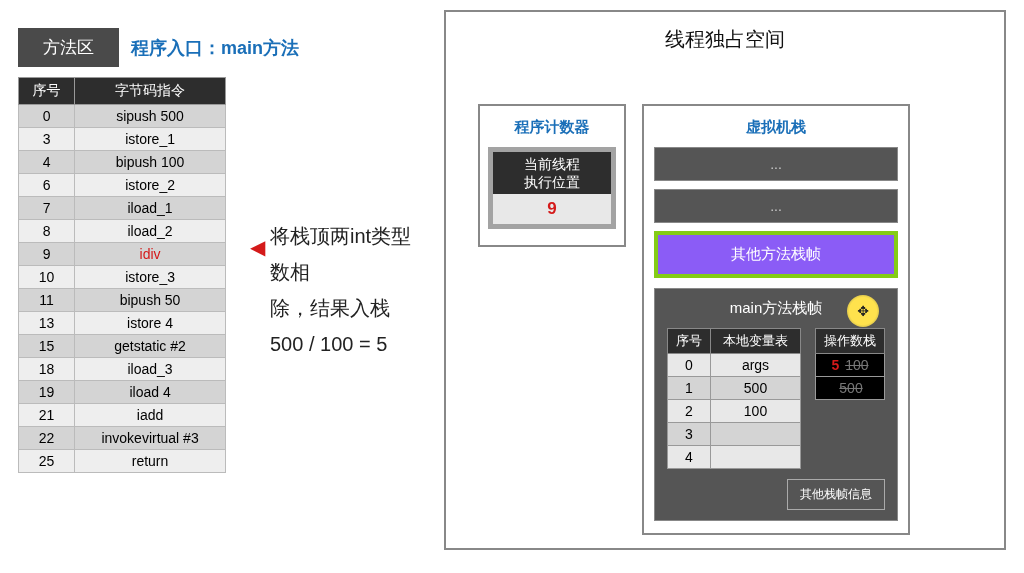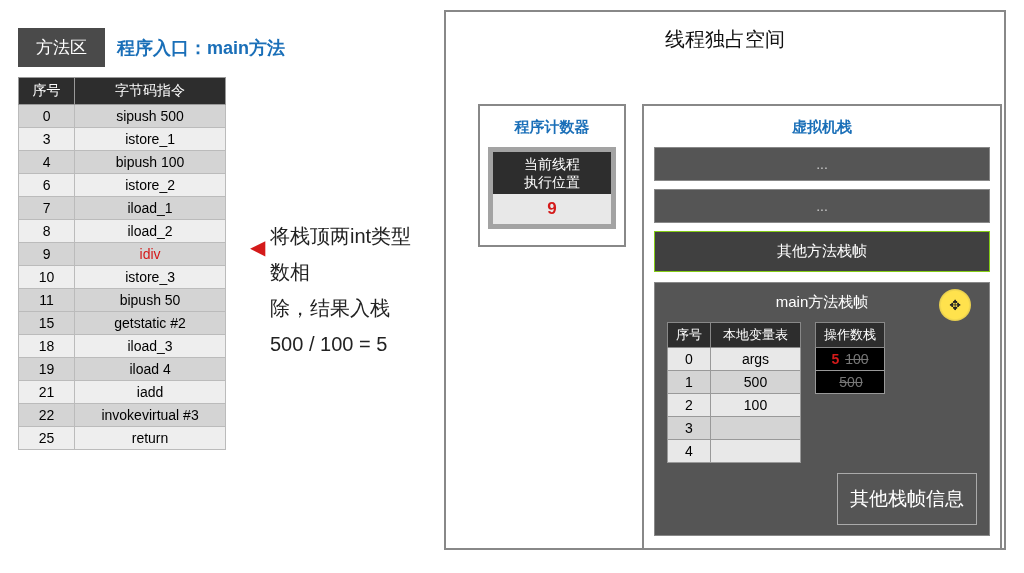--- a/index.html
+++ b/index.html
@@ -1,20 +1,20 @@
 <!DOCTYPE html>
 <html><head>
 <meta charset="utf-8">
 <style>
   * { box-sizing: border-box; margin: 0; padding: 0; }
   body { font-family: "Microsoft YaHei", Arial, sans-serif; background: #fff; width: 1024px; height: 573px; overflow: hidden; position: relative; }
   
   .left-panel { position: absolute; left: 18px; top: 28px; width: 410px; }
   .method-area-header { display: flex; align-items: center; gap: 12px; margin-bottom: 10px; }
-  .method-area-title { background: #4a4a4a; color: #fff; padding: 8px 18px; font-size: 17px; font-weight: 500; }
+  .method-area-title { background: #4a4a4a; color: #fff; padding: 8px 25px; font-size: 17px; font-weight: 500; }
   .entry-label { color: #1a6fb8; font-size: 18px; font-weight: 600; }
   
   .bytecode-table { border-collapse: collapse; width: 208px; }
   .bytecode-table th { background: #2d2d2d; color: #fff; padding: 4px 6px; font-size: 14px; font-weight: 500; border: 1px solid #999; }
   .bytecode-table td { padding: 3px 6px; font-size: 14px; text-align: center; border: 1px solid #bbb; }
   .bytecode-table tr.row-even td { background: #d4d4d4; }
   .bytecode-table tr.row-odd td { background: #eeeeee; }
   .bytecode-table td.instr.highlight { color: #d41a1a; }
   
   .pointer-arrow { position: absolute; left: 232px; top: 207px; color: #d41a1a; font-size: 20px; }
@@ -22,43 +22,43 @@
   
   .right-panel { position: absolute; left: 444px; top: 10px; width: 562px; height: 540px; border: 2px solid #888; }
   .thread-title { text-align: center; font-size: 20px; font-weight: 500; padding: 14px 0 18px; color: #111; }
   
   .pc-box { position: absolute; left: 32px; top: 92px; width: 148px; border: 2px solid #888; padding: 8px 8px 16px; }
   .pc-title { text-align: center; color: #1a6fb8; font-size: 15px; font-weight: 600; padding: 4px 0 10px; }
   .pc-inner { border: 5px solid #a3a3a3; }
   .pc-label { background: #2d2d2d; color: #fff; text-align: center; font-size: 14px; padding: 3px 0; line-height: 1.3; }
   .pc-value { background: #e8e8e8; color: #d41a1a; text-align: center; font-size: 17px; font-weight: 600; padding: 5px 0; }
   
-  .vm-stack { position: absolute; left: 196px; top: 92px; width: 360px; border: 2px solid #888; padding: 8px 10px 12px; }
+  .vm-stack { position: absolute; left: 196px; top: 92px; width: 268px; border: 2px solid #888; padding: 8px 10px 12px; }
   .vm-title { text-align: center; color: #1a6fb8; font-size: 15px; font-weight: 600; padding: 4px 0 10px; }
   
   .frame-slot { background: #555; color: #ccc; text-align: center; padding: 8px 0; font-size: 14px; margin-bottom: 8px; border: 1px solid #888; }
-  .other-frames { background: #404040; color: #fff; text-align: center; padding: 10px 0; font-size: 15px; margin-bottom: 10px; border: 1px solid #84cc16; }
+  .other-frames { background: #8b5cf6; color: #fff; text-align: center; padding: 10px 0; font-size: 15px; margin-bottom: 10px; border: 4px solid #84cc16; }
   
   .main-frame { background: #555; border: 1px solid #888; padding: 10px 12px 10px; position: relative; }
   .main-frame-title { text-align: center; color: #fff; font-size: 15px; margin-bottom: 10px; }
   
   .cursor-dot { position: absolute; right: 18px; top: 6px; width: 32px; height: 32px; background: radial-gradient(circle, #ffe24d 60%, rgba(255,226,77,0.3) 100%); border-radius: 50%; display: flex; align-items: center; justify-content: center; font-size: 14px; color: #222; }
   
   .frame-inner { display: flex; gap: 14px; align-items: flex-start; }
   
   .locals-table, .opstack-table { border-collapse: collapse; }
   .locals-table th, .opstack-table th { background: #2d2d2d; color: #fff; padding: 3px 8px; font-size: 13px; font-weight: 500; border: 1px solid #888; }
   .locals-table td, .opstack-table td { background: #d4d4d4; padding: 3px 10px; font-size: 14px; text-align: center; border: 1px solid #999; min-width: 32px; }
   .locals-table tr:nth-child(odd) td { background: #e8e8e8; }
   
   .opstack-table td { background: #000000; min-width: 60px; }
   .opstack-table td .red { color: #d41a1a; font-weight: 600; }
   .opstack-table td .strike { text-decoration: line-through; color: #777; margin-left: 2px; }
   
-  .other-info { background: #555; color: #fff; border: 1px solid #aaa; padding: 12px 12px; font-size: 19px; float: right; margin-top: 10px; }
+  .other-info { background: #555; color: #fff; border: 1px solid #aaa; padding: 6px 12px; font-size: 12px; float: right; margin-top: 10px; }
 </style>
 </head>
 <body>
 
 <div class="left-panel">
   <div class="method-area-header">
     <div class="method-area-title">方法区</div>
     <div class="entry-label">程序入口：main方法</div>
   </div>
   <table class="bytecode-table">
@@ -97,20 +97,24 @@
           <td>9</td>
           <td class="instr highlight">idiv</td>
         </tr>
         <tr class="row-odd">
           <td>10</td>
           <td class="instr">istore_3</td>
         </tr>
         <tr class="row-even">
           <td>11</td>
           <td class="instr">bipush 50</td>
+        </tr>
+        <tr class="row-odd">
+          <td>13</td>
+          <td class="instr">istore 4</td>
         </tr>
         <tr class="row-even">
           <td>15</td>
           <td class="instr">getstatic #2</td>
         </tr>
         <tr class="row-odd">
           <td>18</td>
           <td class="instr">iload_3</td>
         </tr>
         <tr class="row-even">

